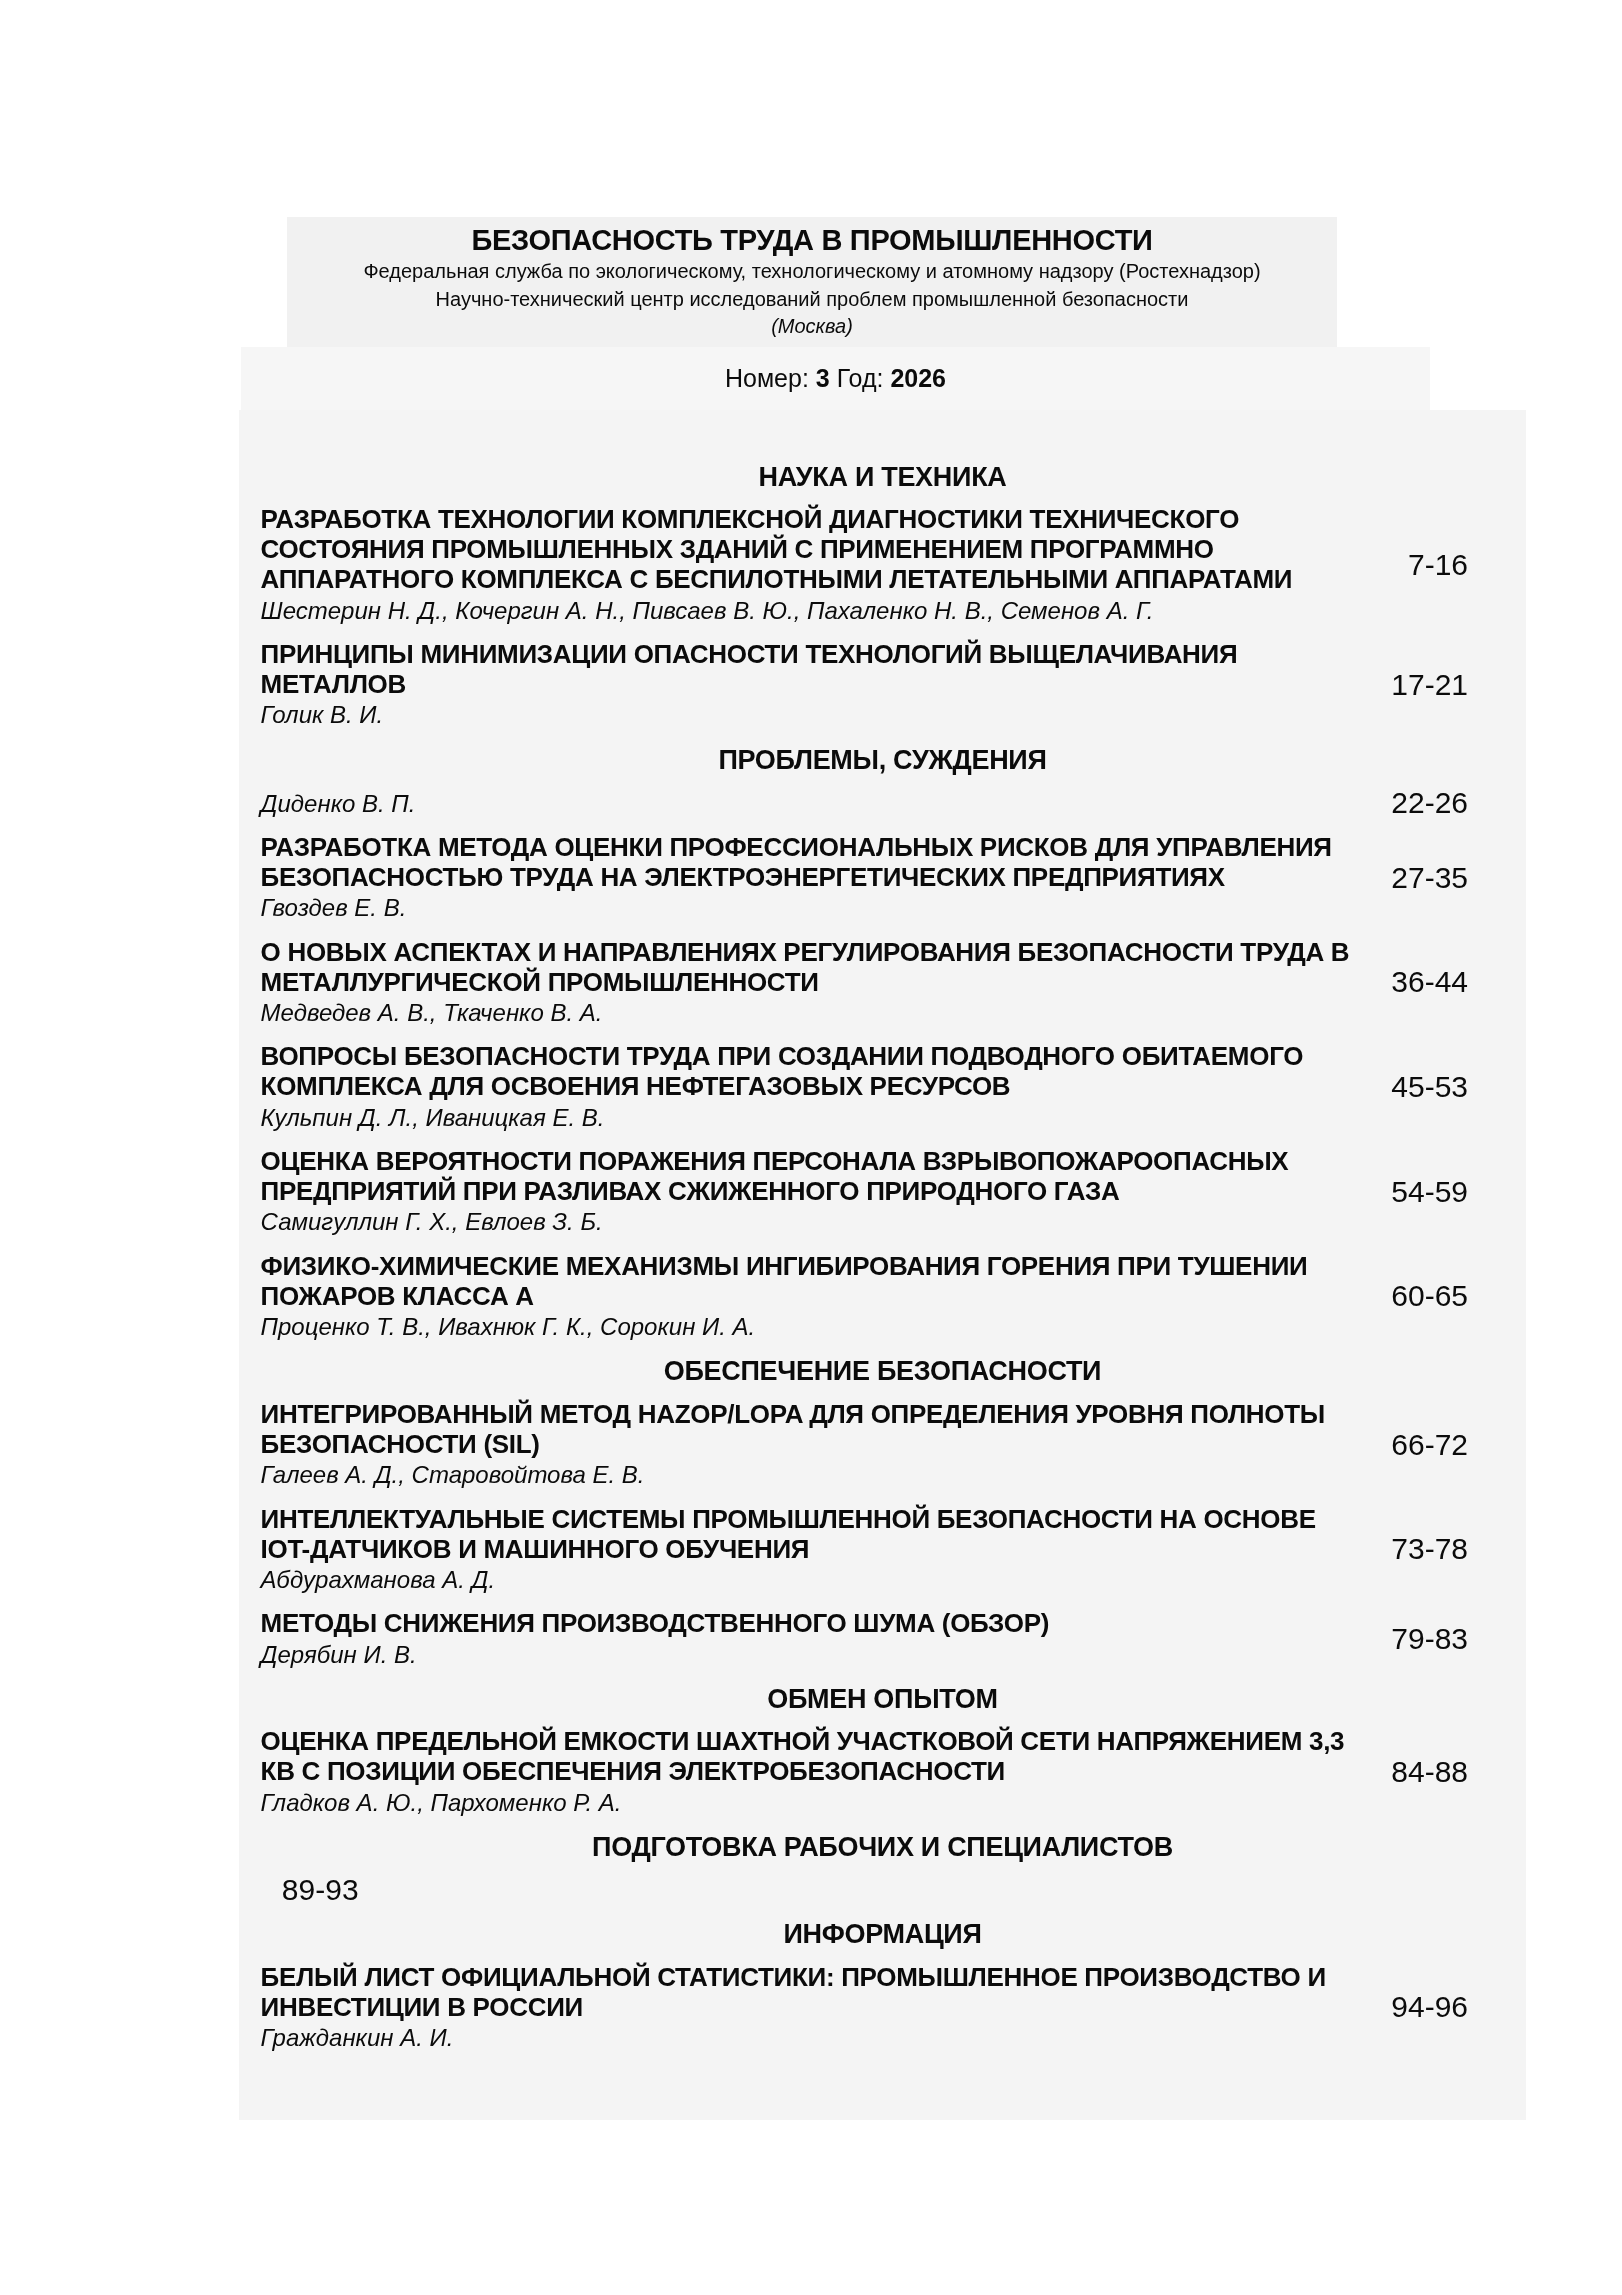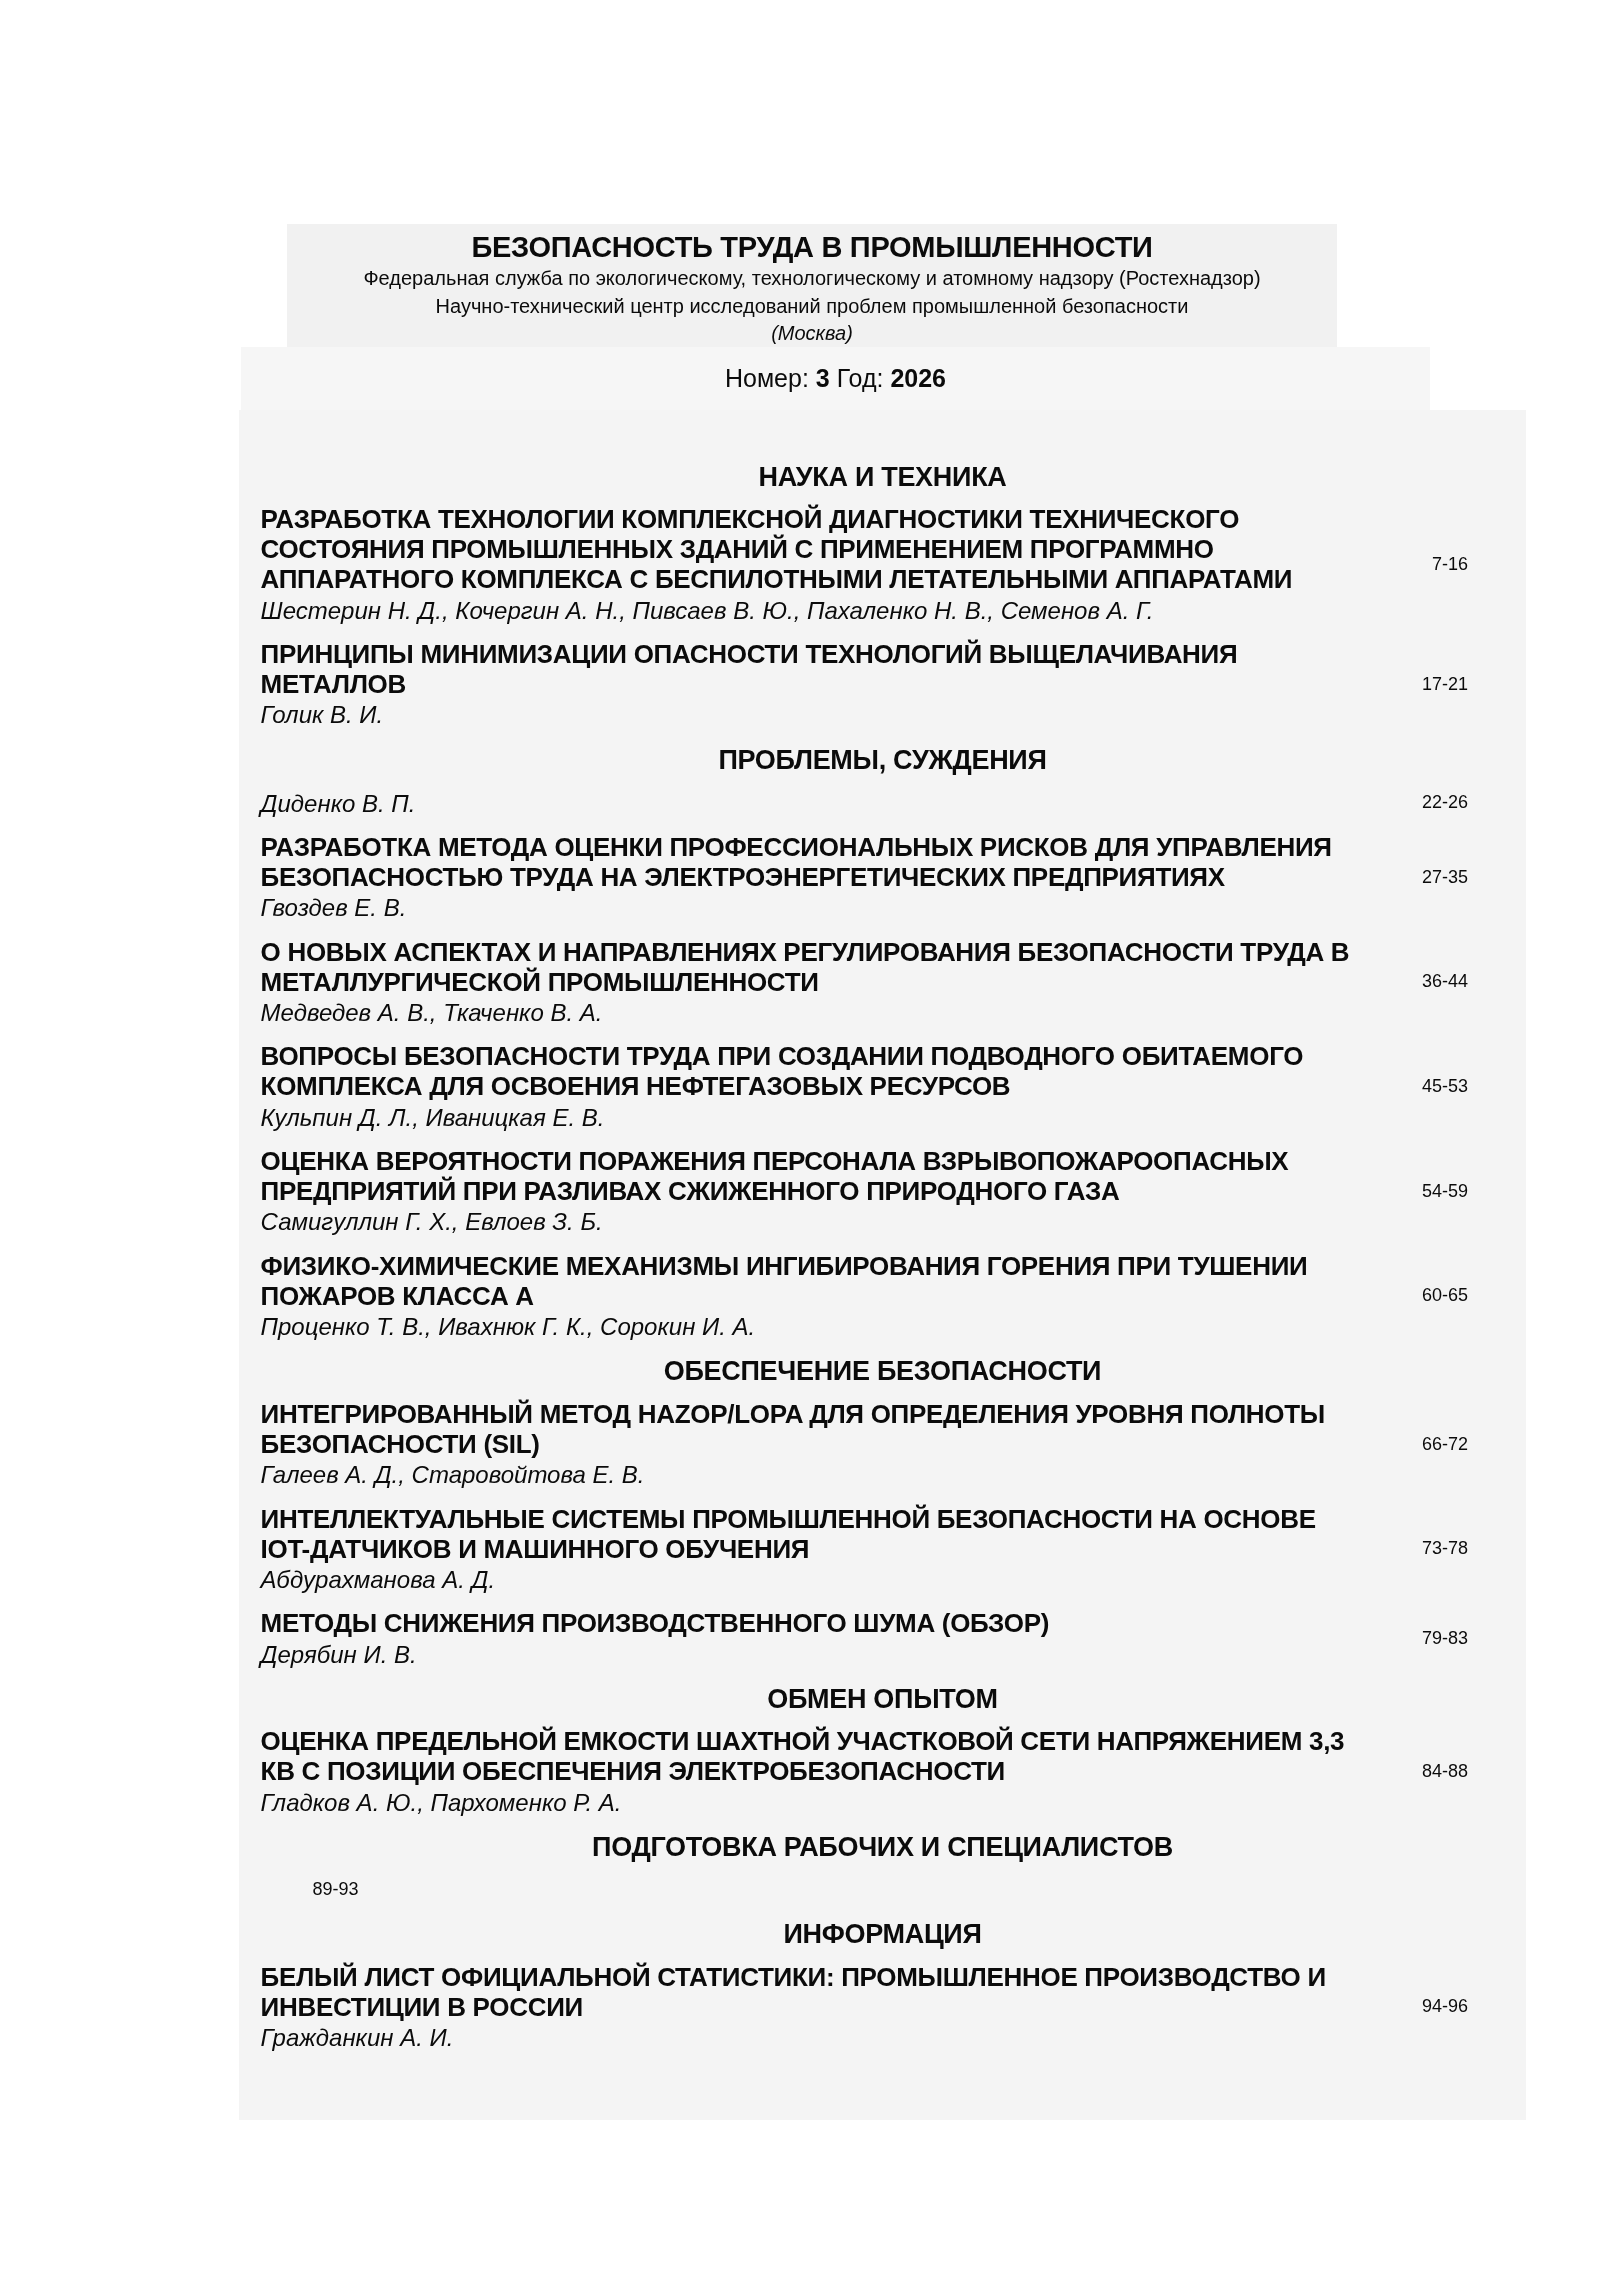--- a/index.html
+++ b/index.html
@@ -6,21 +6,21 @@
   .page{
     position:relative;
     width:1623px;height:2295px;
     background:#ffffff;
     font-family:"Liberation Sans","DejaVu Sans",sans-serif;
     color:var(--text,#0b0b0b);
     font-stretch:semi-condensed;
   }
   
   .masthead{
-    position:absolute;left:287px;top:224px;width:1050px;height:130px;
+    position:absolute;left:287px;top:217px;width:1050px;height:130px;
     background:var(--header-bg,#f1f1f1);
     display:flex;flex-direction:column;justify-content:center;align-items:center;
     text-align:center;
   }
   .j-title{font-size:29px;line-height:35px;font-weight:bold;letter-spacing:-0.3px;}
   .j-org{font-size:20px;line-height:27.5px;text-align:center;}
   .j-city{font-size:20px;line-height:27.5px;font-style:italic;}
   
   .issue-strip{
     position:absolute;left:241px;top:347px;width:1189px;height:63px;
@@ -43,21 +43,21 @@
     display:flex;align-items:center;
     margin:0 0 14.4px 0;padding:0 58px 0 21.6px;
   }
   .article-main{flex:1 1 auto;min-width:0;}
   .article-title{
     font-size:26px;line-height:30px;font-weight:bold;letter-spacing:-0.3px;
     cursor:pointer;
   }
   .article-authors{font-size:24px;line-height:29px;font-style:italic;margin-top:1.3px;}
   .article-pages{
-    flex:0 0 98px;text-align:right;font-size:18px;line-height:29px;
+    flex:0 0 98px;text-align:right;font-size:30px;line-height:29px;
     align-self:center;
   }
 </style>
 </head>
 <body>
 
 <div class="page">
 
   <header class="masthead">
     <div class="j-title">БЕЗОПАСНОСТЬ ТРУДА В ПРОМЫШЛЕННОСТИ</div>

